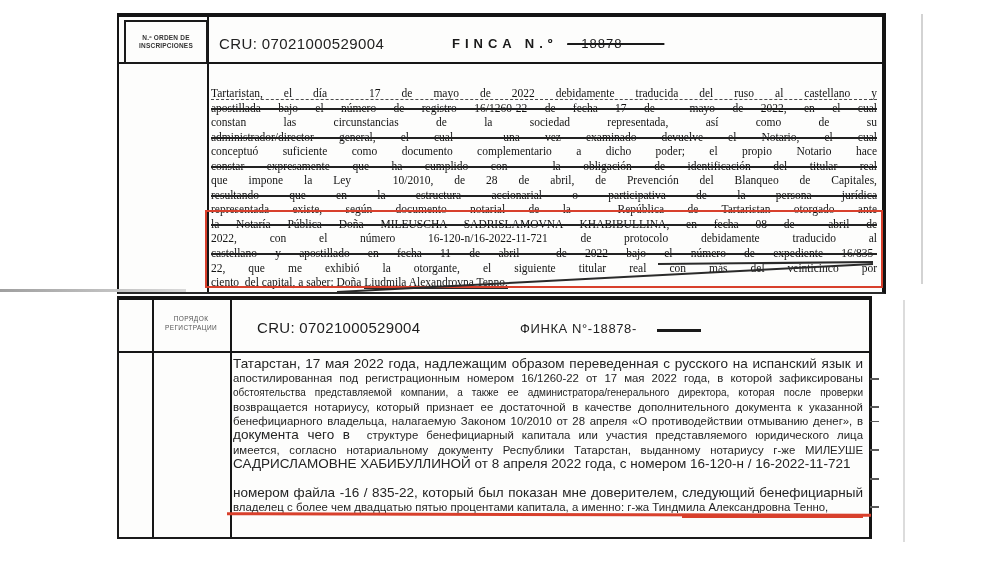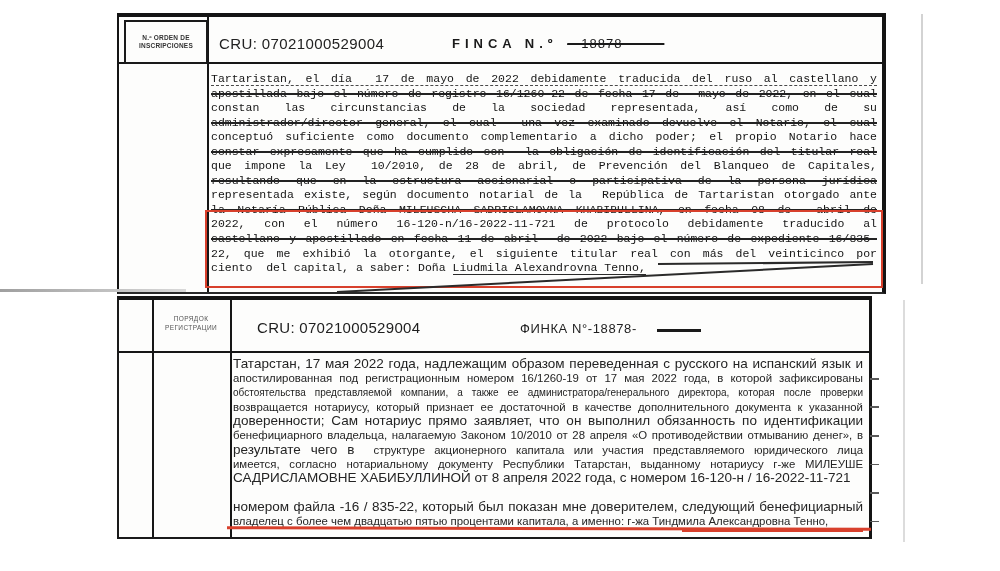--- a/index.html
+++ b/index.html
@@ -17,22 +17,22 @@
   #doc-top .col-divider{left:88px;top:0;width:2px;height:100%;}
   #doc-top .header-bottom{left:0;top:45px;width:100%;height:2px;}
   .label-box{position:absolute;left:5px;top:3px;width:80px;height:40px;border:2px solid #1a1a1a;
              display:flex;flex-direction:column;align-items:center;justify-content:center;
              font-size:6.5px;font-weight:bold;color:#333;letter-spacing:.2px;line-height:8px;text-align:center;}
   .cru-top{position:absolute;left:100px;top:18px;font-size:15px;color:#222;letter-spacing:.4px;}
   .finca-top{position:absolute;left:333px;top:19px;font-size:13px;color:#1a1a1a;}
   .finca-top .fl{font-weight:bold;letter-spacing:5px;}
   .finca-top .fn{letter-spacing:1px;text-decoration:line-through;text-decoration-thickness:2px;margin-left:6px;}
 
-  #txt-top{position:absolute;left:92px;top:55px;width:666px;
-           font-family:Liberation Mono, monospace;
+  #txt-top{position:absolute;left:92px;top:69px;width:666px;
+           font-family:Liberation Serif, serif;
            font-size:11.5px;color:#141414;}
   #txt-top .tline{position:relative;height:14.55px;line-height:14.55px;
                   text-align:justify;text-align-last:justify;white-space:pre-wrap;}
   #txt-top .tline.short{text-align-last:left;}
   .strike{text-decoration:line-through;text-decoration-thickness:1.5px;text-decoration-color:#222;}
   .u-dash{border-bottom:1px dashed #4a4a4a;}
   .u-solid{border-bottom:1.5px solid #2a2a2a;margin-top:45px;}
 
   
   #red-box{position:absolute;left:205px;top:210px;width:674px;height:74px;
@@ -121,26 +121,25 @@
     <div class="b header-bottom"></div>
     <div class="label-bot">
       <div>ПОРЯДОК</div>
       <div>РЕГИСТРАЦИИ</div>
     </div>
     <div class="cru-bot">CRU: 07021000529004</div>
     <div class="finca-bot">ФИНКА N°-18878-</div>
     <div class="finca-dash"></div>
     <div id="txt-bottom">
         <div class="tline lg"><span>Татарстан, 17 мая 2022 года, надлежащим образом переведенная с русского на испанский язык и</span></div>
-        <div class="tline md"><span>апостилированная под регистрационным номером 16/1260-19 от 17 мая 2022 года, в которой зафиксированы</span><i class="mdash"></i></div>
+        <div class="tline md"><span>апостилированная под регистрационным номером 16/1260-22 от 17 мая 2022 года, в которой зафиксированы</span><i class="mdash"></i></div>
         <div class="tline sm"><span>обстоятельства представляемой компании, а также ее администратора/генерального директора, которая после проверки</span></div>
         <div class="tline md"><span>возвращается нотариусу, который признает ее достаточной в качестве дополнительного документа к указанной</span><i class="mdash"></i></div>
-        <div class="tline lg"><span>доверенности; Сам нотариус прямо заявляет, что он выполнил обязанность по идентификации</span></div>
         <div class="tline md"><span>бенефициарного владельца, налагаемую Законом 10/2010 от 28 апреля «О противодействии отмыванию денег», в</span><i class="mdash"></i></div>
-        <div class="tline md"><span class="seg-lg">результате чего в </span><span class="seg-md"> структуре акционерного капитала или участия представляемого юридического лица</span></div>
+        <div class="tline md"><span class="seg-lg">документа чего в </span><span class="seg-md"> структуре бенефициарный капитала или участия представляемого юридического лица</span></div>
         <div class="tline md"><span>имеется, согласно нотариальному документу Республики Татарстан, выданному нотариусу г-же МИЛЕУШЕ</span><i class="mdash"></i></div>
         <div class="tline lg short"><span>САДРИСЛАМОВНЕ ХАБИБУЛЛИНОЙ от 8 апреля 2022 года, с номером 16-120-н / 16-2022-11-721</span></div>
         <div class="tline md"><i class="mdash"></i></div>
         <div class="tline lg"><span>номером файла -16 / 835-22, который был показан мне доверителем, </span><span class="red-u">следующий бенефициарный</span></div>
         <div class="tline md short red-full"><span>владелец с более чем двадцатью пятью процентами капитала, а именно: г-жа Тиндмила Александровна Тенно,</span><i class="mdash"></i></div>
       </div>
   </div>
 
   <div class="page-edge" id="edge-top"></div>
   <div class="page-edge" id="edge-bottom"></div>

